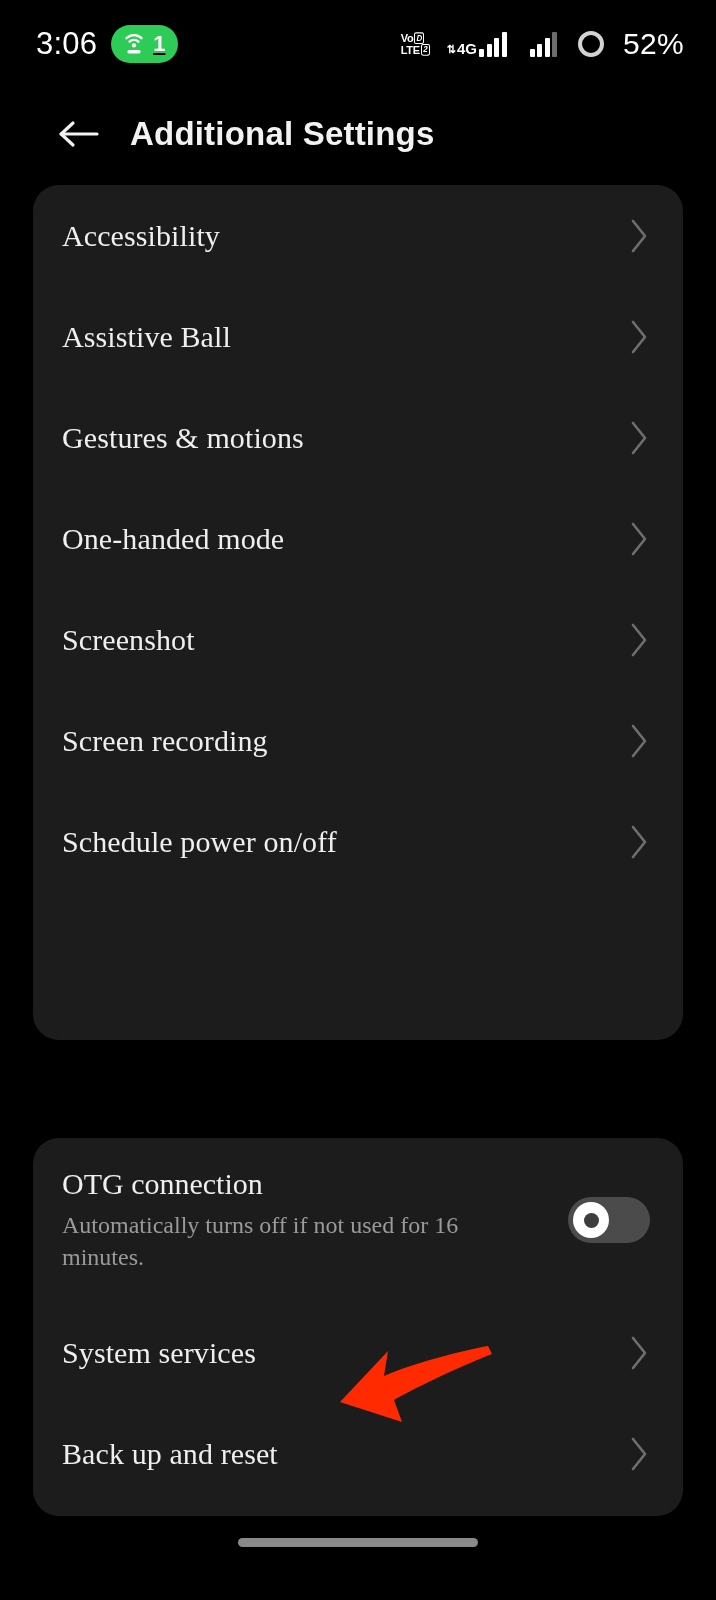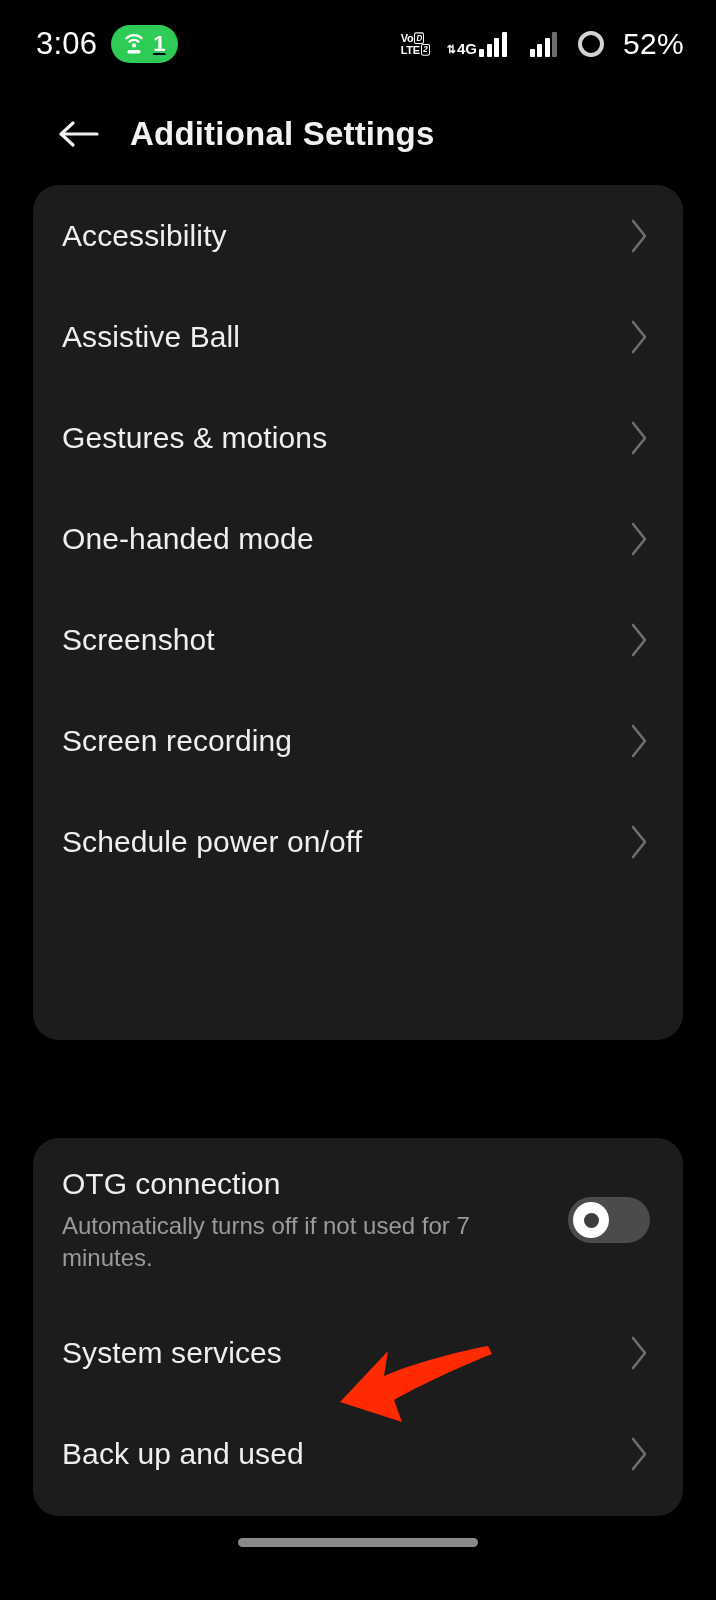--- a/index.html
+++ b/index.html
@@ -58,21 +58,21 @@
   .appbar {
     position:absolute; left:16px; top:88px; width:716px; height:92px;
     display:flex; align-items:center; padding-left:40px; gap:28px;
   }
   .back-arrow { width:46px; height:46px; display:flex; align-items:center; justify-content:center; }
   .appbar-title { color:#f2f2f2; font-size:33px; font-weight:600; letter-spacing:.2px; }
 
   
   .card {
     position:absolute; left:33px; width:650px;
-    background:#1c1c1c; border-radius:26px;
+    background:#1c1c1c; border-radius:26px;font-family:Liberation Serif, serif;
   }
   #card-main { top:185px; height:855px; }
   #card-system { top:1138px; height:378px; }
 
   .row {
     position:relative; display:flex; align-items:center;
     justify-content:space-between; height:101px;
     padding:0 33px 0 29px;
   }
   .row-label { color:#efefef; font-size:30px; font-weight:500; letter-spacing:.1px; }
@@ -221,36 +221,36 @@
           <path d="M5 4 L17 19 L5 34" stroke="#6e6e6e" stroke-width="2.6" fill="none" stroke-linecap="round" stroke-linejoin="round"></path>
         </svg>
     </div>
   </div>
 
   <div class="card" id="card-system">
 
     <div class="row row-toggle">
       <div class="toggle-texts">
         <div class="toggle-title">OTG connection</div>
-        <div class="toggle-sub">Automatically turns off if not used for 7 minutes.</div>
+        <div class="toggle-sub">Automatically turns off if not used for 16 minutes.</div>
       </div>
       <div class="switch">
         <div class="knob"></div>
       </div>
     </div>
 
     <div class="row">
       <span class="row-label">System services</span>
       <svg class="chev" viewBox="0 0 22 38">
           <path d="M5 4 L17 19 L5 34" stroke="#6e6e6e" stroke-width="2.6" fill="none" stroke-linecap="round" stroke-linejoin="round"></path>
         </svg>
     </div>
 
     <div class="row">
-      <span class="row-label">Back up and used</span>
+      <span class="row-label">Back up and reset</span>
       <svg class="chev" viewBox="0 0 22 38">
           <path d="M5 4 L17 19 L5 34" stroke="#6e6e6e" stroke-width="2.6" fill="none" stroke-linecap="round" stroke-linejoin="round"></path>
         </svg>
     </div>
   </div>
 
   <svg class="annot-arrow" viewBox="0 0 164 86">
     <path d="M52 11 L48 36 C75 24 128 10 152 6 L156 14 C130 24 82 46 58 60 L66 82 L4 62 Z" fill="#FF2A00"></path>
   </svg>
 

